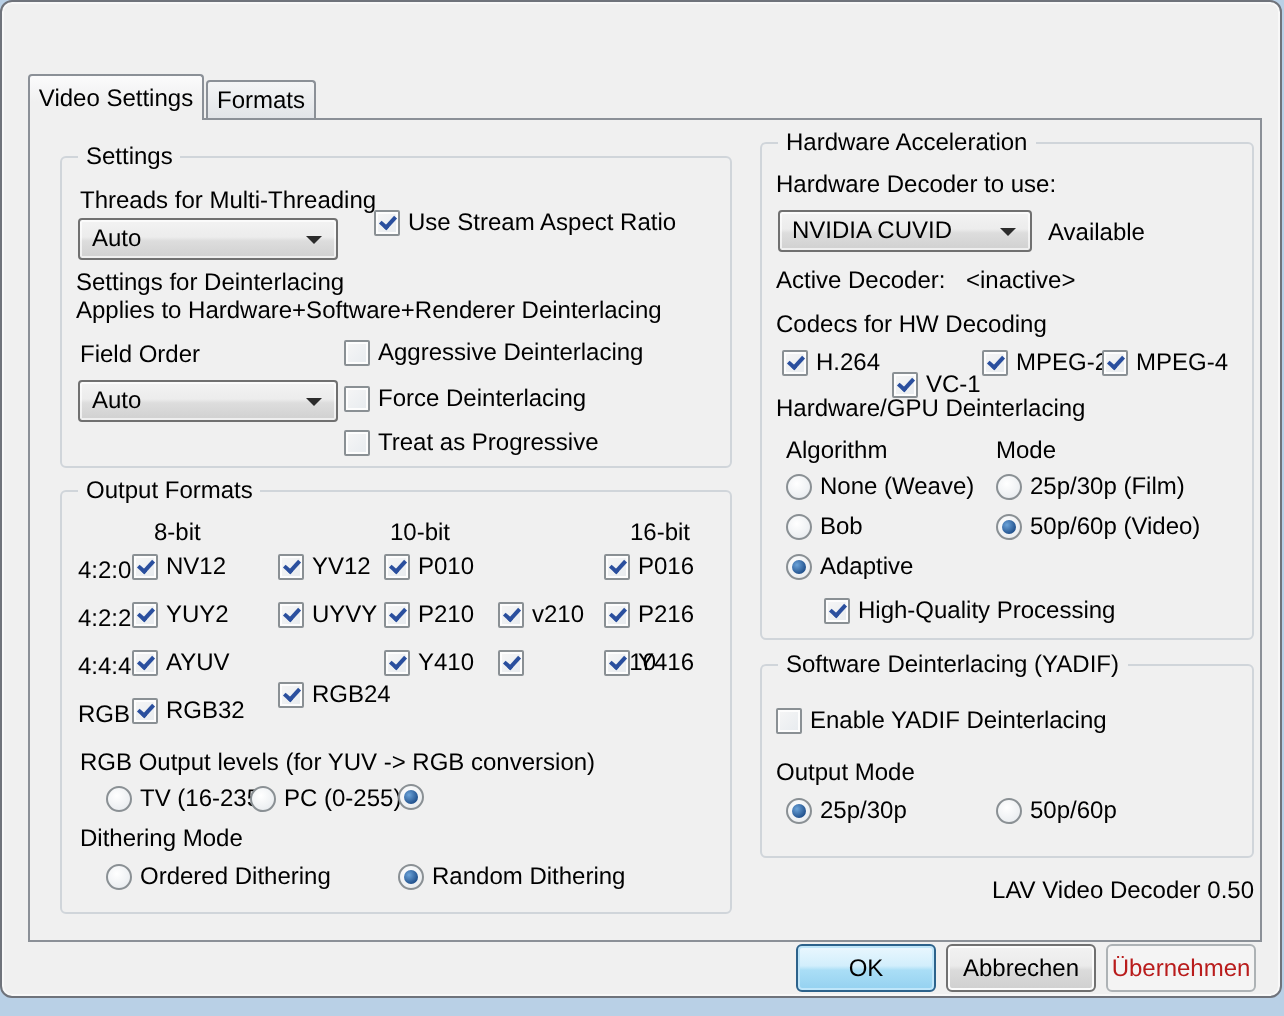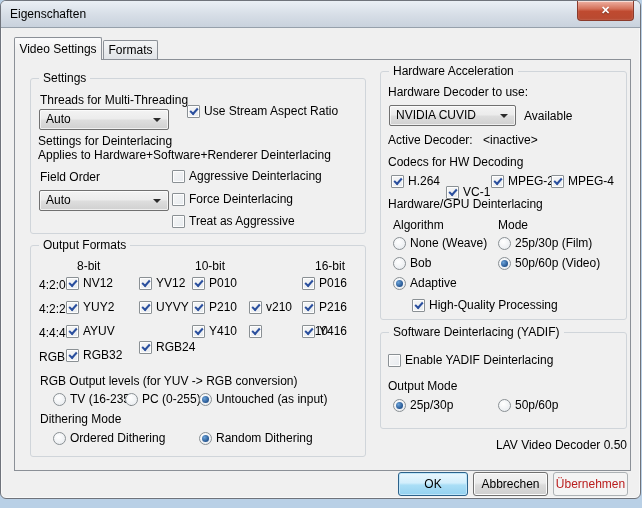--- a/index.html
+++ b/index.html
@@ -115,26 +115,20 @@
   }
   .btn-disabled {
     border:1px solid #adb2b5; background:#f4f4f4; color:#b91c1c;
   }
 </style>
 </head>
 <body>
 
 <div class="window">
 
-  <div class="titlebar">
-    <div class="title">Eigenschaften</div>
-    <div class="close-btn">
-      <span>✕</span>
-    </div>
-  </div>
 
   <div class="tab tab-active">
     <span>Video Settings</span>
   </div>
   <div class="tab tab-inactive">
     <span>Formats</span>
   </div>
 
   <div class="tabpage">
 
@@ -164,21 +158,21 @@
       <div class="field" style="left:141px;top:90px;">
         <span class="check" data-checked="false"></span>
         <span>Aggressive Deinterlacing</span>
       </div>
       <div class="field" style="left:141px;top:113px;">
         <span class="check" data-checked="false"></span>
         <span>Force Deinterlacing</span>
       </div>
       <div class="field" style="left:141px;top:135px;">
         <span class="check" data-checked="false"></span>
-        <span>Treat as Aggressive</span>
+        <span>Treat as Progressive</span>
       </div>
     </div>
 
     <div class="groupbox" style="left:15px;top:185px;width:336px;height:212px;">
       <div class="group-title">Output Formats</div>
 
       <div class="txt" style="left:46px;top:13px;">8-bit</div>
       <div class="txt" style="left:164px;top:13px;">10-bit</div>
       <div class="txt" style="left:284px;top:13px;">16-bit</div>
 
@@ -254,21 +248,20 @@
       <div class="field" style="left:22px;top:146px;">
         <span class="radio" data-checked="false"></span>
         <span>TV (16-235)</span>
       </div>
       <div class="field" style="left:94px;top:146px;">
         <span class="radio" data-checked="false"></span>
         <span>PC (0-255)</span>
       </div>
       <div class="field" style="left:168px;top:146px;">
         <span class="radio" data-checked="true"></span>
-        <span>Untouched (as input)</span>
       </div>
 
       <div class="txt" style="left:9px;top:166px;">Dithering Mode</div>
       <div class="field" style="left:22px;top:185px;">
         <span class="radio" data-checked="false"></span>
         <span>Ordered Dithering</span>
       </div>
       <div class="field" style="left:168px;top:185px;">
         <span class="radio" data-checked="true"></span>
         <span>Random Dithering</span>

